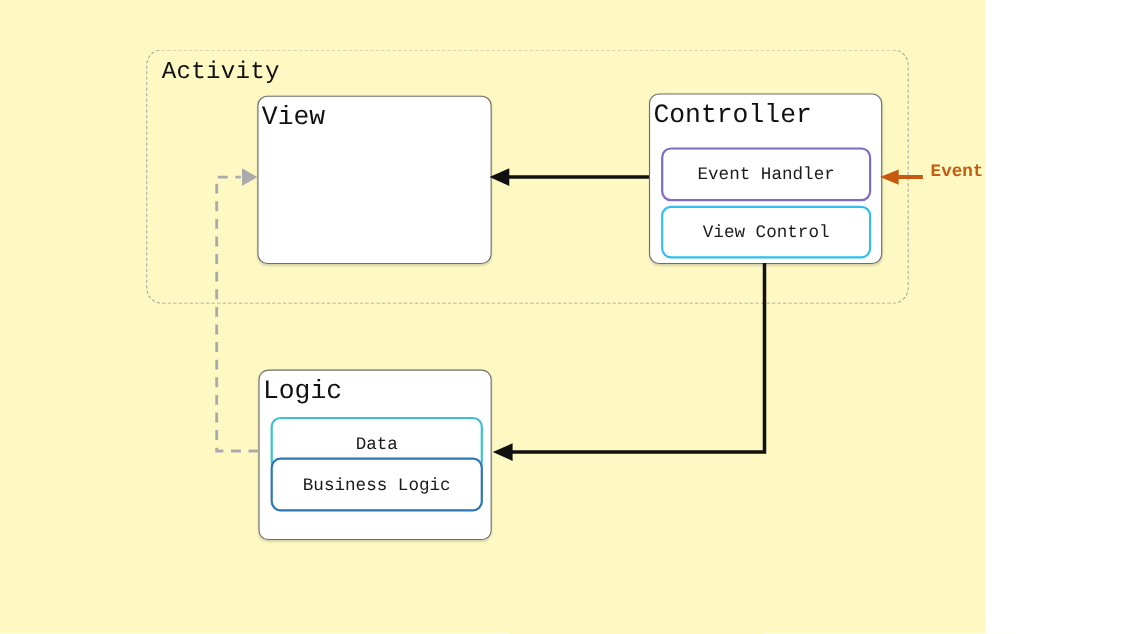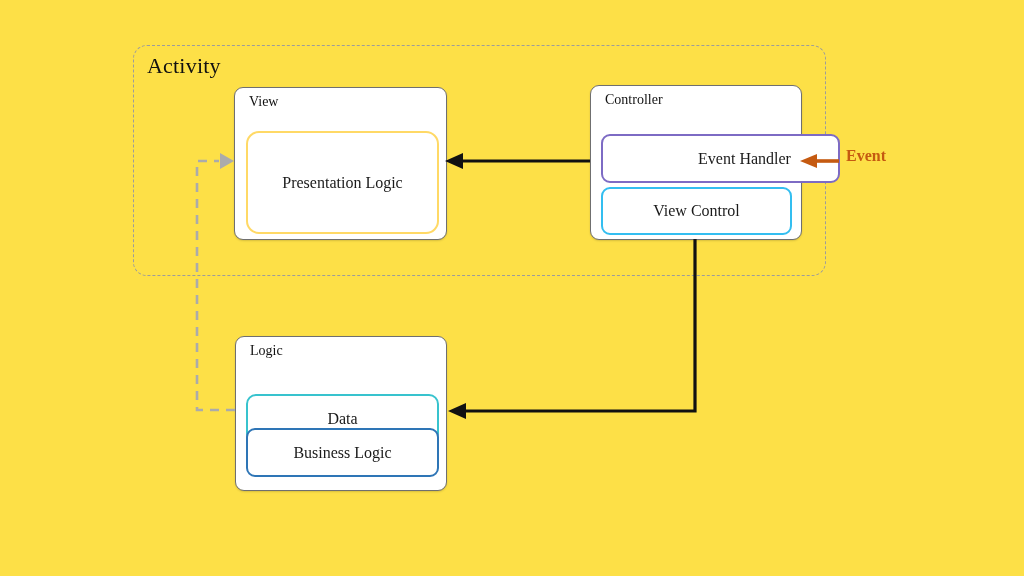--- a/index.html
+++ b/index.html
@@ -1,72 +1,69 @@
 <!DOCTYPE html>
 <html><head>
 <meta charset="utf-8">
 <style>
   html,body{margin:0;padding:0;background:#ffffff;}
   .canvas{
-    position:relative;width:1024px;height:576px;background:#fde047;overflow:hidden;
-    font-family:Liberation Serif, serif;color:#1a1a1a;
+    position:relative;width:896px;height:576px;background:#fef9c3;overflow:hidden;
+    font-family:Liberation Mono, monospace;color:#1a1a1a;
   }
   
   .activity{
     position:absolute;left:133px;top:45px;width:691px;height:229px;
     border:1.5px dashed #9c9c9c;border-radius:14px;background:transparent;
   }
   .activity-label{
     position:absolute;left:13px;top:7px;font-size:22px;letter-spacing:0.2px;color:#111;
   }
   
   .outer-box{
     position:absolute;background:#ffffff;border:1.6px solid #6f6f6f;border-radius:9px;
     box-shadow:0 1px 2px rgba(0,0,0,0.15);
   }
   .outer-label{
-    position:absolute;left:14px;top:6px;font-size:14px;color:#111;
+    position:absolute;left:3px;top:6px;font-size:24px;color:#111;
   }
   
   .inner-box{
     position:absolute;background:#ffffff;border:2.5px solid #cccccc;border-radius:9px;
     display:flex;align-items:center;justify-content:center;
     font-size:16px;color:#1a1a1a;text-align:center;
   }
   .inner-box.big{border-radius:13px;}
   
   #view-box{left:234px;top:87px;width:211px;height:151px;}
   #presentation-logic{left:246px;top:131px;width:189px;height:99px;}
   #controller-box{left:590px;top:85px;width:210px;height:153px;}
-  #event-handler{left:601px;top:134px;width:187px;height:45px;padding-left:48px;}
+  #event-handler{left:601px;top:134px;width:187px;height:45px;}
   #flow-control{left:601px;top:187px;width:187px;height:44px;}
   #model-box{left:235px;top:336px;width:210px;height:153px;}
-  #data-box{left:246px;top:394px;width:189px;height:45px;border-radius:10px;}
-  #business-logic{left:246px;top:428px;width:189px;height:45px;align-items:center;}
+  #data-box{left:246px;top:379px;width:189px;height:45px;}
+  #business-logic{left:246px;top:416px;width:189px;height:45px;align-items:center;}
   
   .arrows{position:absolute;left:0;top:0;width:1024px;height:576px;pointer-events:none;}
   
   .event-label{
     position:absolute;left:846px;top:147px;font-size:16px;font-weight:bold;color:#C55A11;
   }
 </style>
 </head>
 <body>
 
 <div class="canvas">
 
   <div class="activity">
     <div class="activity-label">Activity</div>
   </div>
 
   <div class="outer-box" id="view-box">
     <div class="outer-label">View</div>
-  </div>
-  <div class="inner-box big" id="presentation-logic" style="border-color: rgb(255, 217, 102);">
-    <span>Presentation Logic</span>
   </div>
 
   <div class="outer-box" id="controller-box">
     <div class="outer-label">Controller</div>
   </div>
   <div class="inner-box" id="event-handler" style="border-color: rgb(125, 107, 196);">
     <span>Event Handler</span>
   </div>
   <div class="inner-box" id="flow-control" style="border-color: rgb(51, 190, 240);">
     <span>View Control</span>

